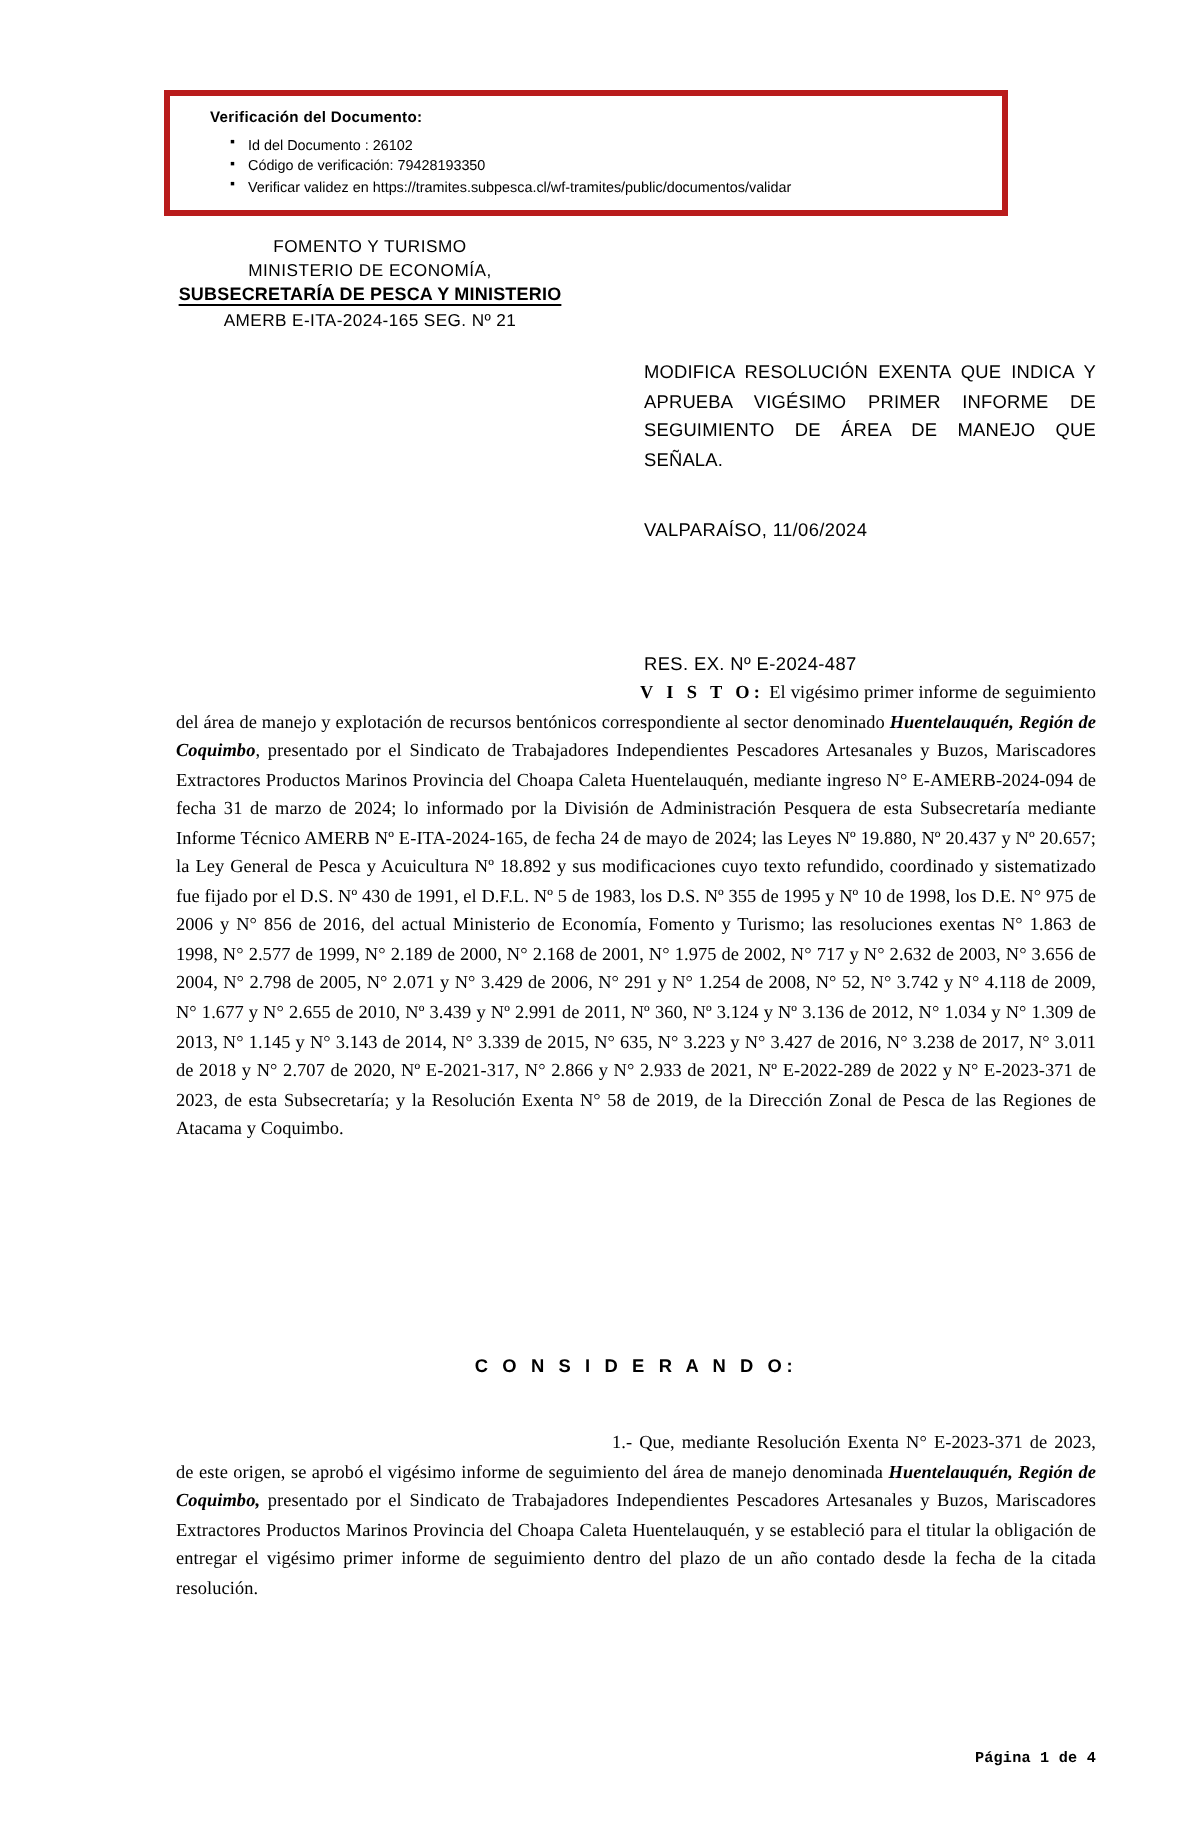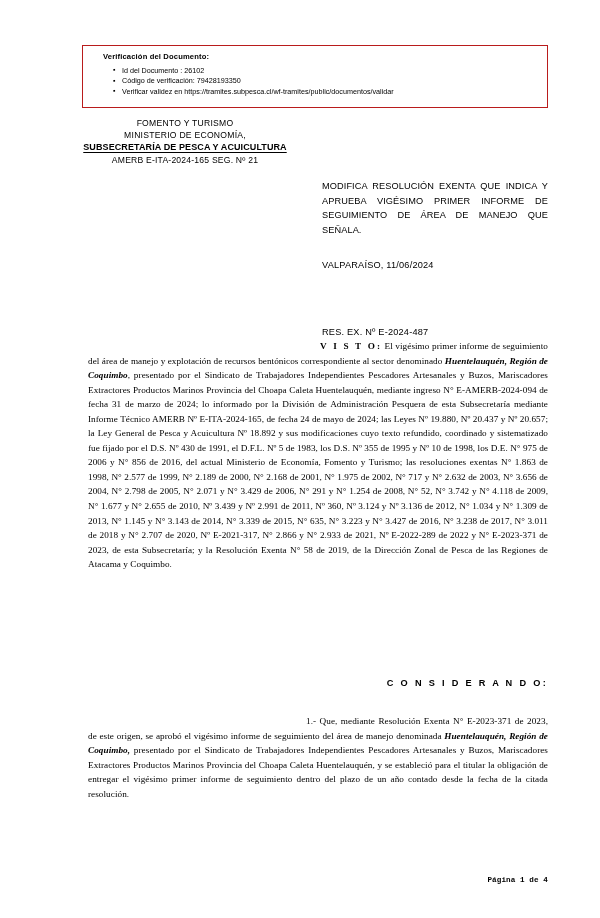--- a/index.html
+++ b/index.html
@@ -20,23 +20,23 @@
     position: absolute;
     inset: 0;
     background: #ffffff;
   }
 
   
   .verif-box {
     position: absolute;
     left: 82px;
     top: 45px;
-    width: 466px;
+    width: 422px;
     height: 63px;
-    border: 1px solid #b91c1c;
+    border: 3px solid #b91c1c;
     box-sizing: border-box;
     padding: 7px 0 0 20px;
   }
   .verif-title {
     font-size: 7.6px;
     font-weight: bold;
     letter-spacing: 0.15px;
     margin: 0 0 5px 0;
     line-height: 1;
   }
@@ -128,21 +128,21 @@
     text-align: justify;
     letter-spacing: 0.05px;
     font-family: Liberation Serif, serif;
   }
   #visto-block { top: 339px; }
   #considerando-heading {
     position: absolute;
     left: 88px;
     top: 678px;
     width: 460px;
-    text-align: right;
+    text-align: center;
     font-size: 9.2px;
     font-weight: bold;
     letter-spacing: 2.3px;
   }
   #numeral-1 { top: 714px; }
 
   .lead-in {
     font-weight: bold;
     letter-spacing: 2.1px;
   }
@@ -182,21 +182,21 @@
       <li>
         <span class="bullet">▪</span>
         <span>Verificar validez en https://tramites.subpesca.cl/wf-tramites/public/documentos/validar</span>
       </li>
     </ul>
   </div>
 
   <div class="ministry">
     <div class="ministry-line">FOMENTO Y TURISMO</div>
     <div class="ministry-line">MINISTERIO DE ECONOMÍA,</div>
-    <div class="ministry-sub">SUBSECRETARÍA DE PESCA Y ACUICULTURA</div>
+    <div class="ministry-sub">SUBSECRETARÍA DE PESCA Y MINISTERIO</div>
     <div class="ministry-code">AMERB E-ITA-2024-165 SEG. Nº 21</div>
   </div>
 
   <div class="doc-subject">MODIFICA RESOLUCIÓN EXENTA QUE INDICA Y APRUEBA VIGÉSIMO PRIMER INFORME DE SEGUIMIENTO DE ÁREA DE MANEJO QUE SEÑALA.</div>
   <div class="place-date">VALPARAÍSO, 11/06/2024</div>
   <div class="res-number">RES. EX. Nº E-2024-487</div>
 
   <div class="body-block" id="visto-block">
     <span class="indent"></span><span class="lead-in">V I S T O:</span><span> El vigésimo primer informe de seguimiento del área de manejo y explotación de recursos bentónicos correspondiente al sector denominado </span><span class="bi">Huentelauquén, Región de Coquimbo</span><span>, presentado por el Sindicato de Trabajadores Independientes Pescadores Artesanales y Buzos, Mariscadores Extractores Productos Marinos Provincia del Choapa Caleta Huentelauquén, mediante ingreso N° E-AMERB-2024-094 de fecha 31 de marzo de 2024; lo informado por la División de Administración Pesquera de esta Subsecretaría mediante Informe Técnico AMERB Nº E-ITA-2024-165, de fecha 24 de mayo de 2024; las Leyes Nº 19.880, Nº 20.437 y Nº 20.657; la Ley General de Pesca y Acuicultura Nº 18.892 y sus modificaciones cuyo texto refundido, coordinado y sistematizado fue fijado por el D.S. Nº 430 de 1991, el D.F.L. Nº 5 de 1983, los D.S. Nº 355 de 1995 y Nº 10 de 1998, los D.E. N° 975 de 2006 y N° 856 de 2016, del actual Ministerio de Economía, Fomento y Turismo; las resoluciones exentas N° 1.863 de 1998, N° 2.577 de 1999, N° 2.189 de 2000, N° 2.168 de 2001, N° 1.975 de 2002, N° 717 y N° 2.632 de 2003, N° 3.656 de 2004, N° 2.798 de 2005, N° 2.071 y N° 3.429 de 2006, N° 291 y N° 1.254 de 2008, N° 52, N° 3.742 y N° 4.118 de 2009, N° 1.677 y N° 2.655 de 2010, Nº 3.439 y Nº 2.991 de 2011, Nº 360, Nº 3.124 y Nº 3.136 de 2012, N° 1.034 y N° 1.309 de 2013, N° 1.145 y N° 3.143 de 2014, N° 3.339 de 2015, N° 635, N° 3.223 y N° 3.427 de 2016, N° 3.238 de 2017, N° 3.011 de 2018 y N° 2.707 de 2020, Nº E-2021-317, N° 2.866 y N° 2.933 de 2021, Nº E-2022-289 de 2022 y N° E-2023-371 de 2023, de esta Subsecretaría; y la Resolución Exenta N° 58 de 2019, de la Dirección Zonal de Pesca de las Regiones de Atacama y Coquimbo.</span>
   </div>

